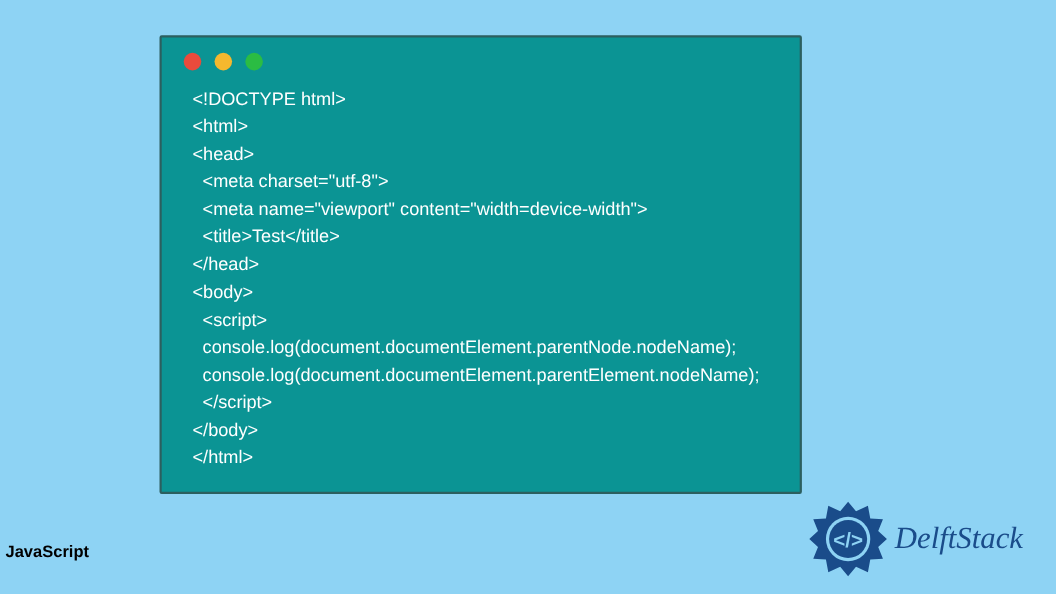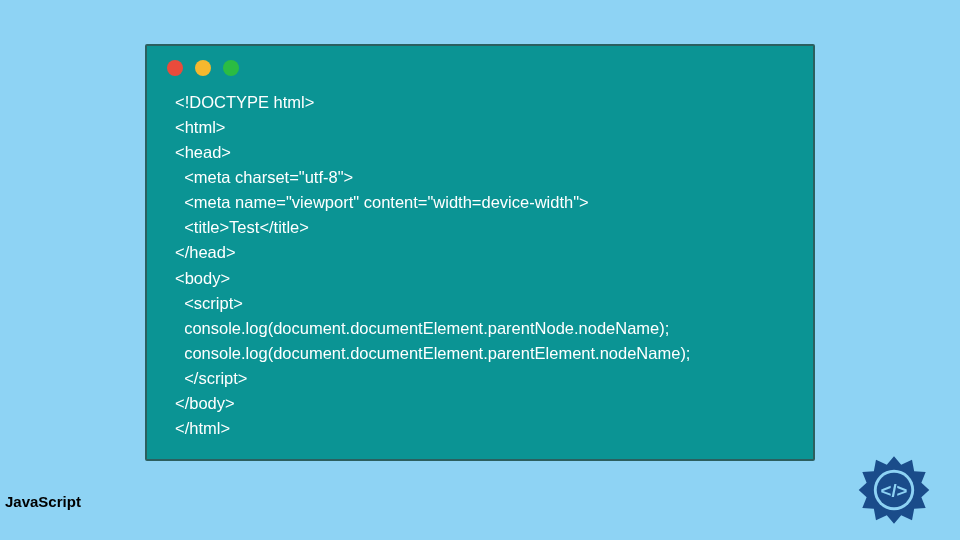--- a/index.html
+++ b/index.html
@@ -7,22 +7,22 @@
       width: 960px;
       height: 540px;
       background: #8ed3f4;
       font-family: Arial, sans-serif;
       position: relative;
       overflow: hidden;
     }
     .code-window {
       position: absolute;
       left: 145px;
-      top: 44px;
-      width: 670px;
+      top: 32px;
+      width: 584px;
       background: #0b9494;
       border: 2px solid #2c5f5f;
       border-radius: 2px;
       padding-bottom: 18px;
     }
     .window-controls {
       display: flex;
       gap: 12px;
       padding: 14px 20px 8px 20px;
     }
@@ -124,13 +124,14 @@
   <div class="delft-logo">
     <svg viewBox="0 0 100 100" width="72" height="72">
       <g fill="#1a4c8a">
         <polygon points="50,3 60,15 75,8 78,24 94,25 88,40 99,50 88,60 94,75 78,76 75,92 60,85 50,97 40,85 25,92 22,76 6,75 12,60 1,50 12,40 6,25 22,24 25,8 40,15" fill="#1a4c8a"></polygon>
         <circle cx="50" cy="50" r="28" fill="#8ed3f4"></circle>
         <circle cx="50" cy="50" r="24" fill="#1a4c8a"></circle>
         <text x="50" y="60" font-size="26" text-anchor="middle" fill="#8ed3f4" font-weight="bold" font-family="Arial">&lt;/&gt;</text>
       </g>
     </svg>
   </div>
+  <span class="delft-text">DelftStack</span>
 </div>
 
 </body></html>

